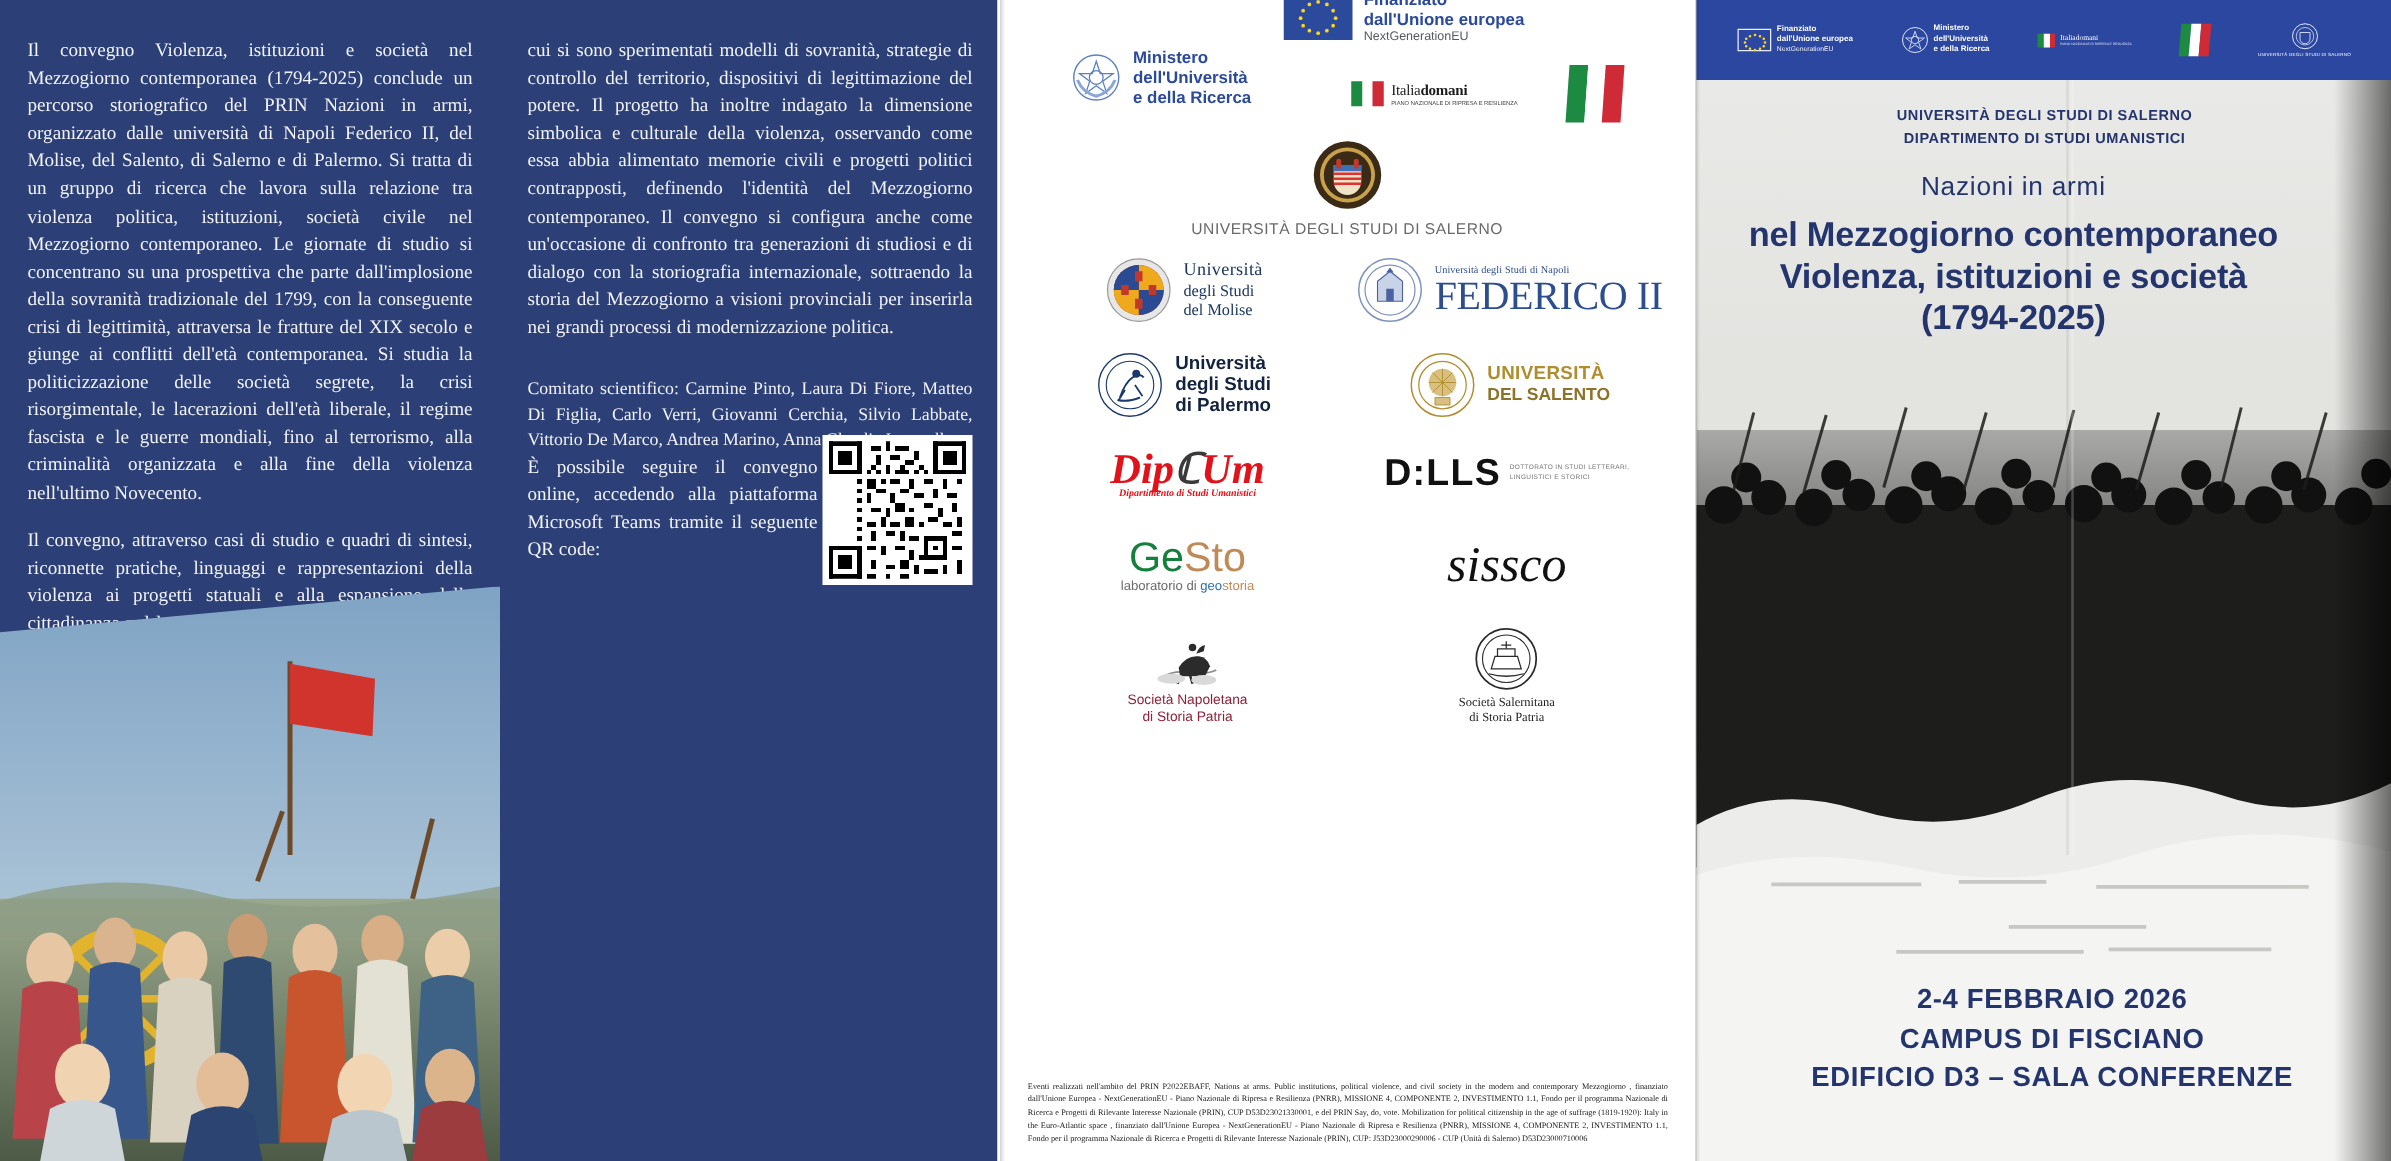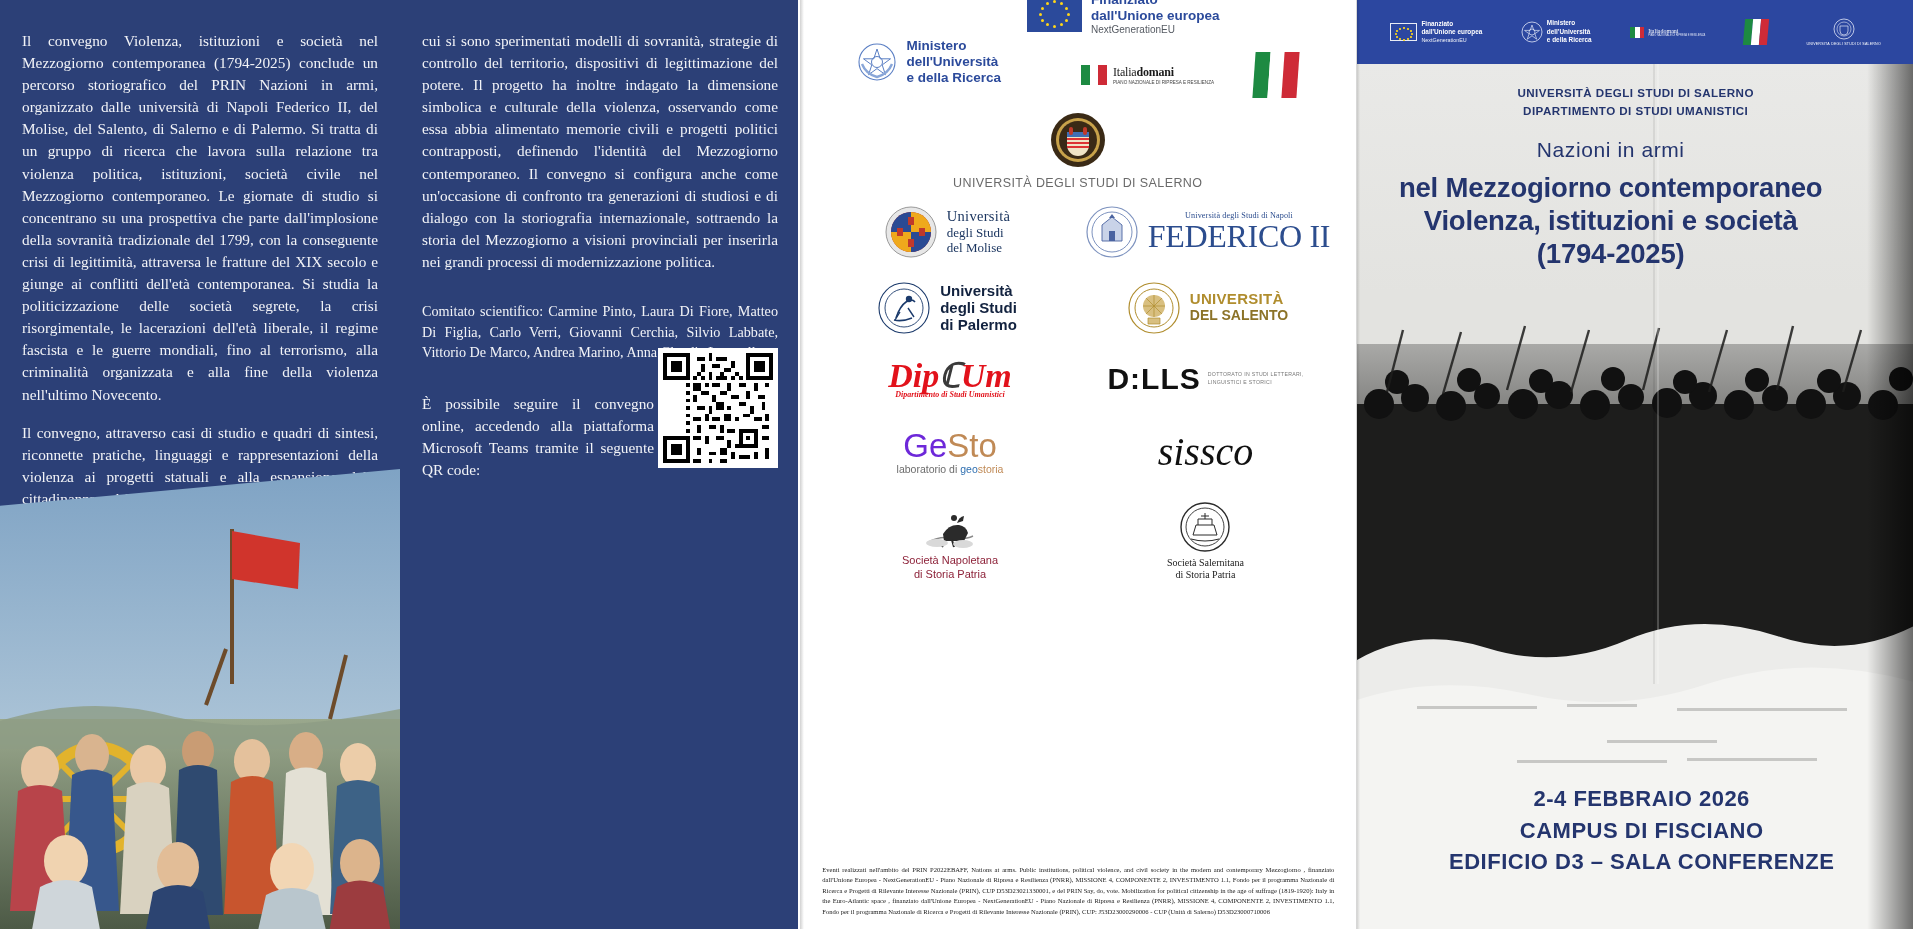--- a/index.html
+++ b/index.html
@@ -47,21 +47,20 @@
     font-size: 14.2px;
     line-height: 20.5px;
     text-align: justify;
     margin-top: 28px;
   }
   .online-note {
     color: #f2f3f7;
     font-size: 15.3px;
     line-height: 22.1px;
     text-align: justify;
-    margin-top: 30px;
     width: 232px;
   }
   .qr-wrap {
     position: absolute;
     left: 258px;
     top: 348px;
     width: 120px; height: 120px;
     background: #ffffff;
     padding: 5px;
   }
@@ -165,21 +164,21 @@
   }
   .uni-item { display: flex; align-items: center; gap: 10px; justify-content: center; }
   .uni-seal { width: 52px; height: 52px; flex: none; }
   .molise-txt {
     font-family: "Liberation Serif", serif;
     color: #1c3660; line-height: 1.18;
   }
   .molise-txt .m1 { font-size: 14.5px; letter-spacing: .3px; }
   .molise-txt .m2 { font-size: 13px; }
   .molise-txt .m3 { font-size: 13px; }
-  .federico-txt { line-height: 1; text-align: center; }
+  .federico-txt { line-height: 1; }
   .federico-txt .f1 {
     font-family: "Liberation Serif", serif;
     font-size: 8.2px; color: #2c4d8e; letter-spacing: .1px;
   }
   .federico-txt .f2 {
     font-family: "Liberation Serif", serif;
     font-size: 32px; color: #2c4d8e; letter-spacing: -.3px;
   }
   .palermo-txt {
     font-family: "Liberation Sans", sans-serif;
@@ -221,21 +220,21 @@
   }
   .dills .sub {
     font-family: "Liberation Sans", sans-serif;
     font-size: 5.2px; color: #777; line-height: 1.5; letter-spacing: .3px;
   }
   .gesto { text-align: center; }
   .gesto .g1 {
     font-family: "Liberation Sans", sans-serif;
     font-size: 33px; line-height: 1;
   }
-  .gesto .g1 .b { color: #6d28d9; }
+  .gesto .g1 .b { color: #15803d; }
   .gesto .g1 .o { color: #c08a56; }
   .gesto .g2 {
     font-family: "Liberation Sans", sans-serif;
     font-size: 10.5px; color: #6c6c6c; margin-top: 1px;
   }
   .gesto .g2 .b { color: #2f6fb0; }
   .gesto .g2 .o { color: #c08a56; }
   .sissco {
     font-family: "Liberation Serif", serif;
     font-style: italic; font-weight: normal;

